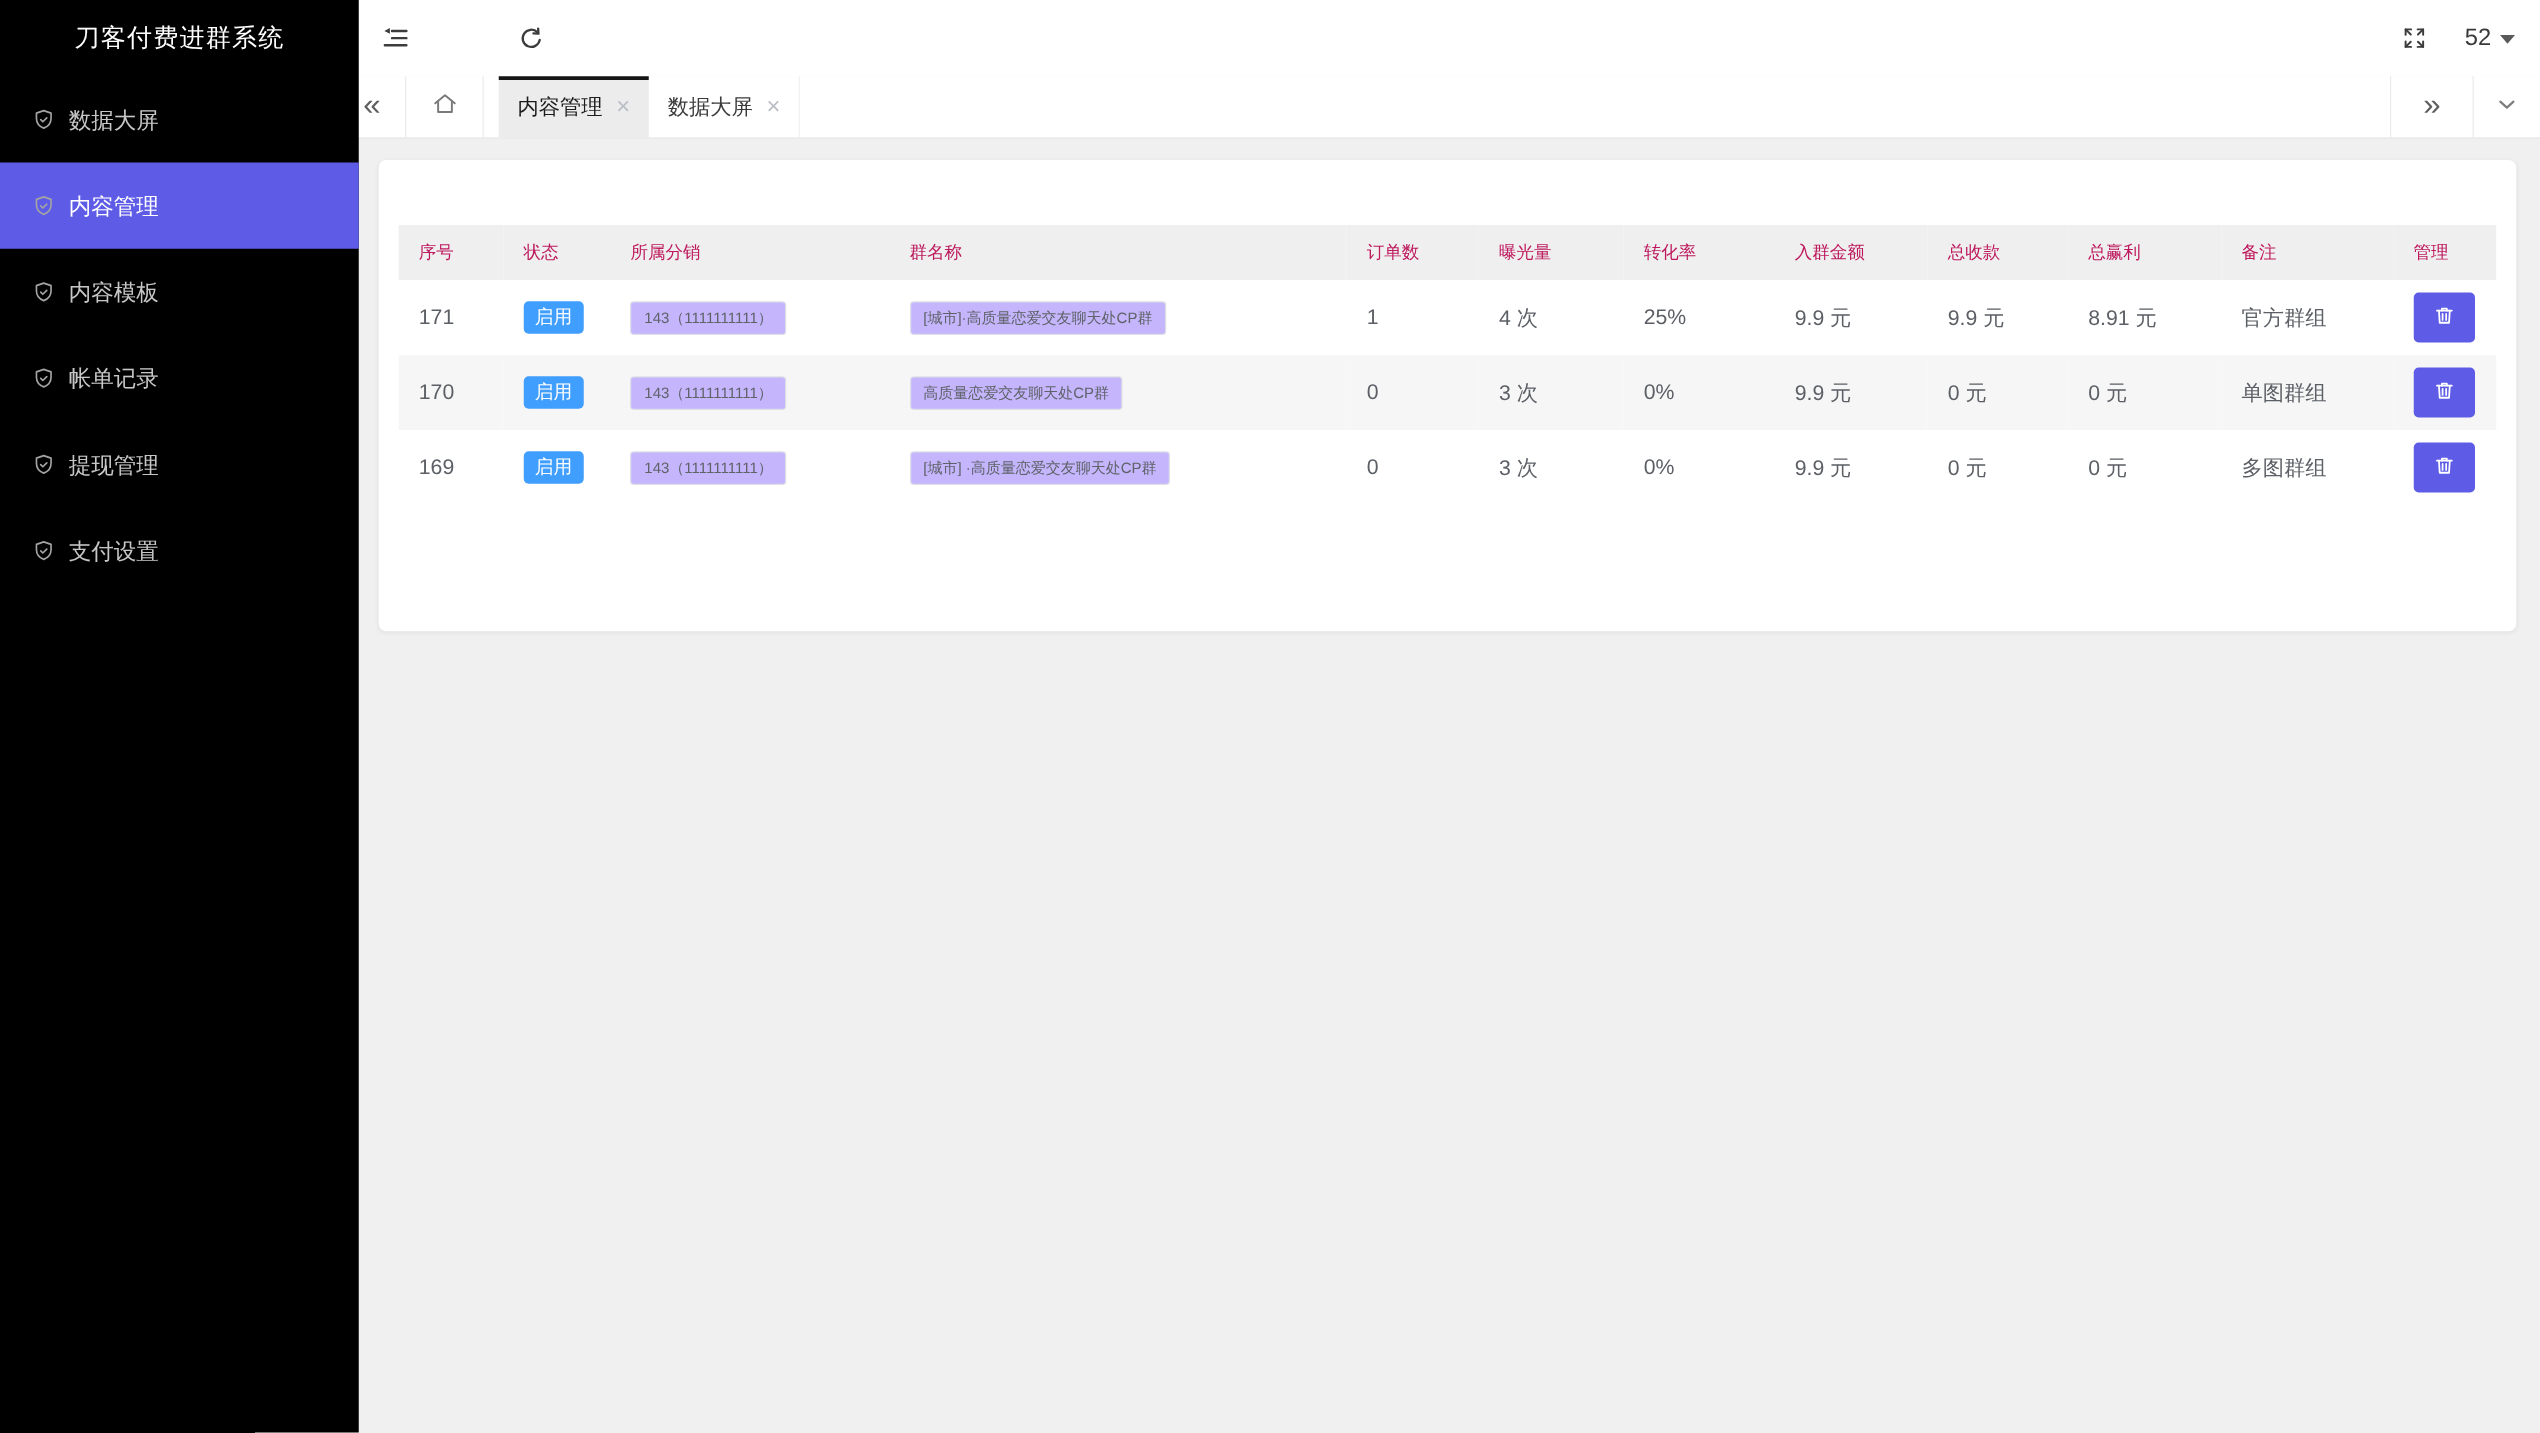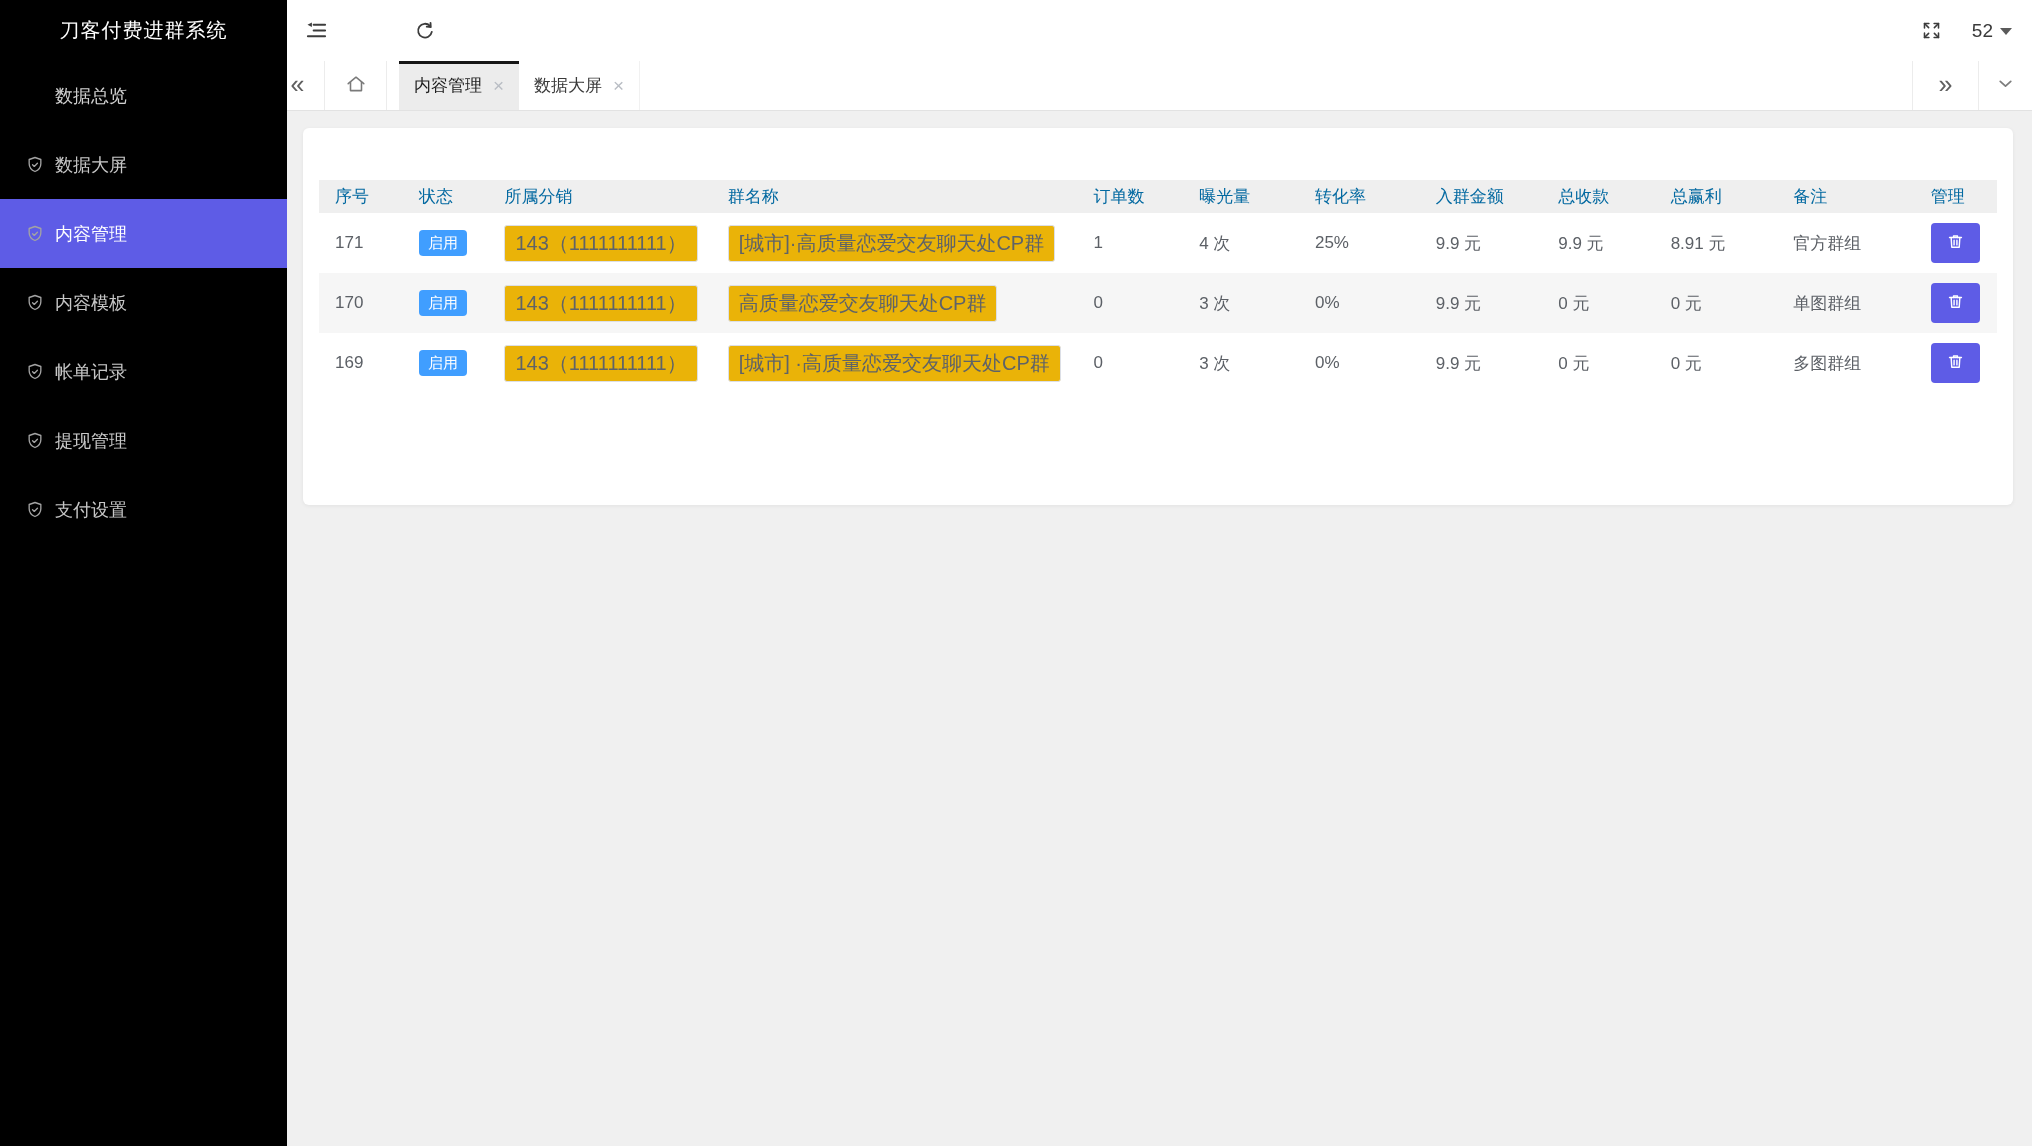--- a/index.html
+++ b/index.html
@@ -54,42 +54,38 @@
   .card { margin:17px 19px 0 32px; width:1710px; height:377px; background:#fff;
     border-radius:6px; box-shadow:0 1px 4px rgba(0,0,0,0.06); padding:14px 16px 0 16px; }
   .search-row { display:flex; align-items:center; }
   .search-input { width:232px; height:46px; border:1px solid #dcdfe6; border-radius:4px;
     padding:0 13px; font-size:18px; color:#333; outline:none; font-family:inherit; }
   .search-input::placeholder { color:#bfc3c9; }
   .search-btn { width:75px; height:46px; margin-left:6px; background:#5e5ce6; border:none;
     border-radius:4px; display:inline-flex; align-items:center; justify-content:center; cursor:pointer; }
   
   table { width:100%; border-collapse:collapse; margin-top:38px; table-layout:fixed; }
-  th { height:33px; background:#efefef; font-weight:normal; font-size:17px; color:#0369a1;
+  th { height:44px; background:#efefef; font-weight:normal; font-size:14px; color:#be185d;
     text-align:left; padding-left:16px; white-space:nowrap; }
   td { height:60px; font-size:17px; color:#5c6066; text-align:left; padding-left:16px; white-space:nowrap; overflow:visible; }
   tbody tr:nth-child(2) { background:#f6f6f6; }
   .badge { display:inline-block; background:#409eff; color:#fff; font-size:15px;
     padding:4px 9px; border-radius:4px; line-height:1.25; cursor:pointer; }
-  .cellbox { display:inline-block; border:1px solid #dcdfe6; border-radius:3px; background:#eab308;
-    padding:4px 10px; font-size:20px; color:#5f6368; white-space:nowrap; }
+  .cellbox { display:inline-block; border:1px solid #dcdfe6; border-radius:3px; background:#c4b5fd;
+    padding:4px 10px; font-size:12px; color:#5f6368; white-space:nowrap; }
   .trash-btn { width:49px; height:40px; background:#5e5ce6; border:none; border-radius:4px;
     display:inline-flex; align-items:center; justify-content:center; cursor:pointer; }
 </style>
 </head>
 <body>
 
 <aside class="sidebar">
   <div class="sb-title">刀客付费进群系统</div>
   <nav class="menu">
 
-  <div class="menu-item sub">
-
-    <span class="mi-label">数据总览</span>
-  </div>
 
   <div class="menu-item">
     <span class="mi-icon">
           <svg viewBox="0 0 24 24" width="20" height="20" fill="none" stroke="#a3a3a3" stroke-width="1.6" stroke-linecap="round" stroke-linejoin="round">
             <path d="M12 3l7 2.4v5.1c0 4.3-2.9 7.7-7 9.3-4.1-1.6-7-5-7-9.3V5.4z"></path>
             <path d="M9.1 11.7l2 2 3.8-3.8"></path>
           </svg>
         </span>
     <span class="mi-label">数据大屏</span>
   </div>

